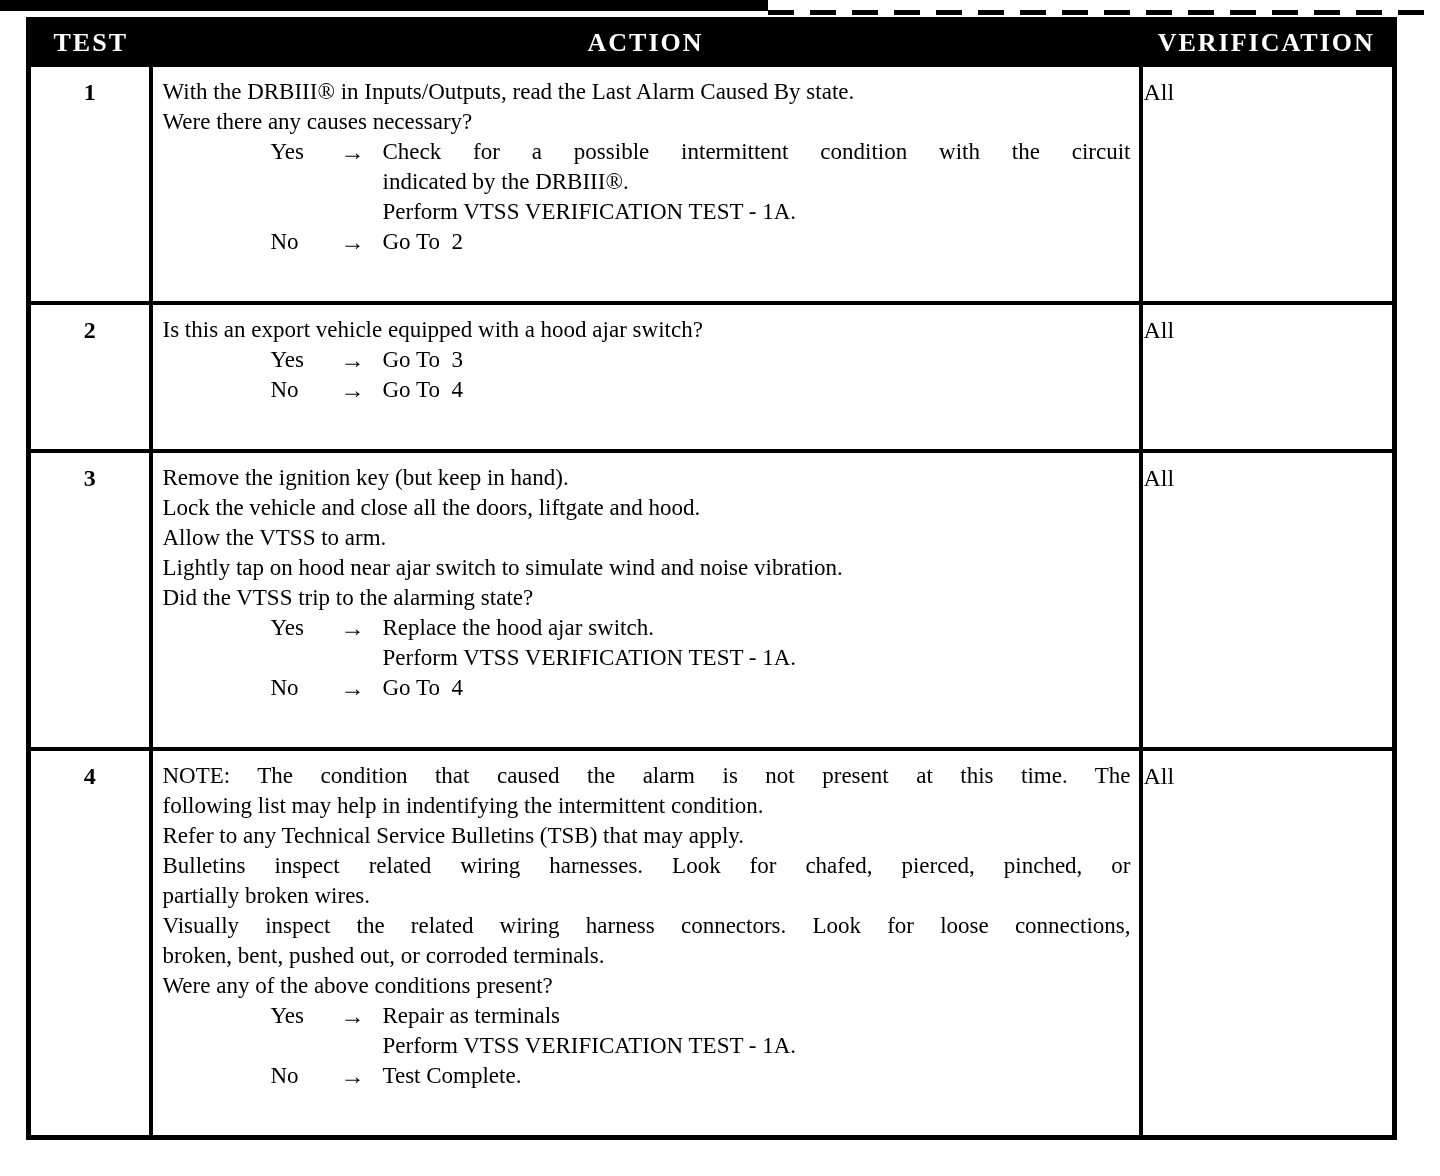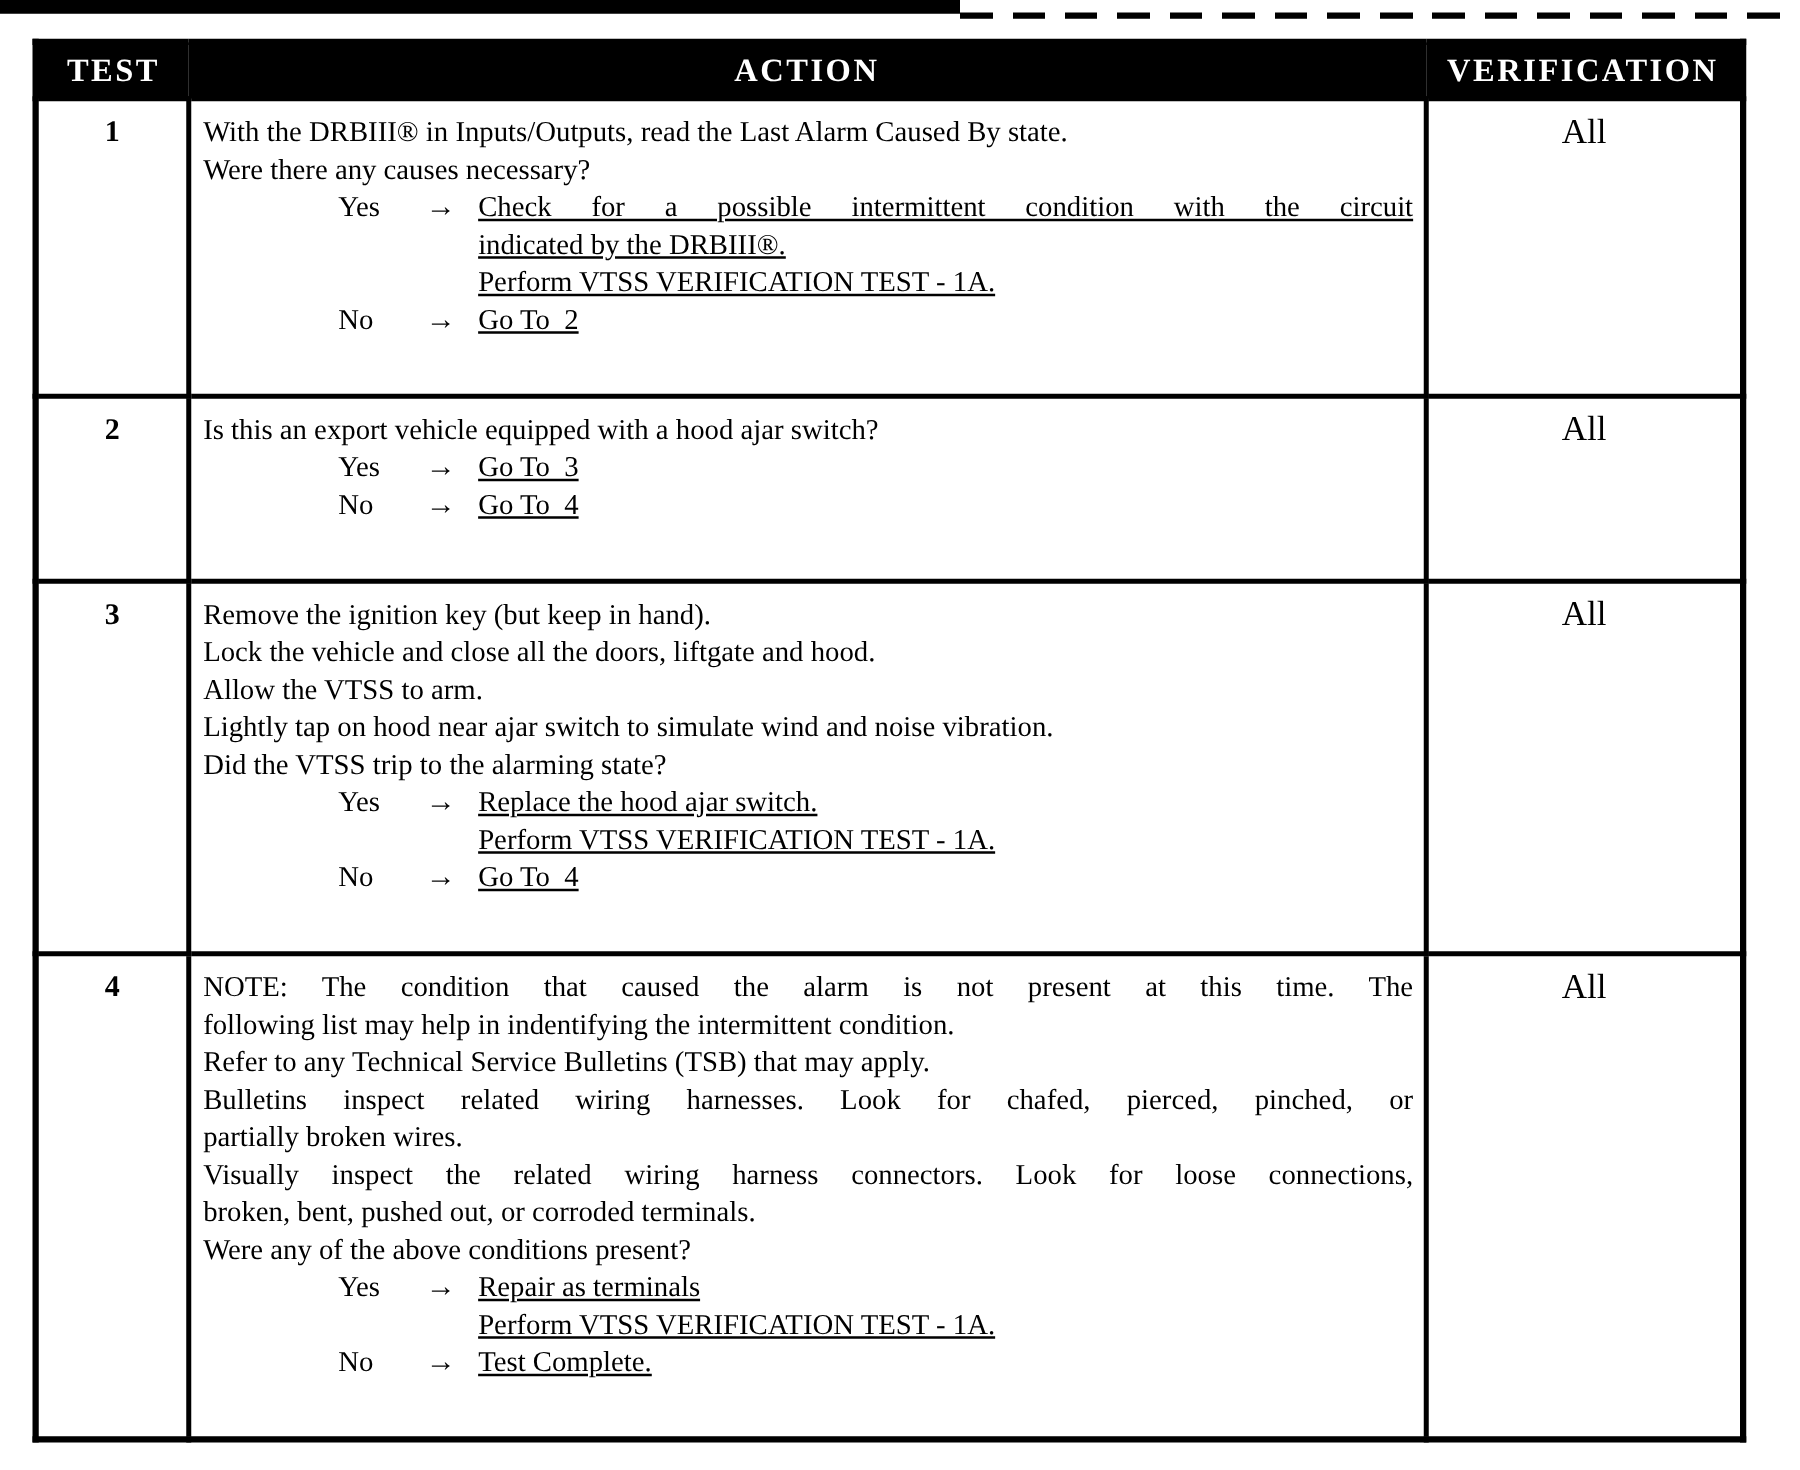--- a/index.html
+++ b/index.html
@@ -24,21 +24,21 @@
     background: #000;
   }
   .artifact-strip-right {
     position: absolute;
     top: 10px; left: 768px;
     width: 672px; height: 5px;
     background: repeating-linear-gradient(90deg, #000 0 26px, transparent 26px 42px);
   }
   table.diag-table {
     position: absolute;
-    top: 31px; left: 26px;
+    top: 17px; left: 26px;
     width: 1366px;
     border-collapse: collapse;
     table-layout: fixed;
     border: 5px solid #000;
   }
   col.c-test { width: 122px; }
   col.c-action { width: 990px; }
   col.c-appl { width: 254px; }
 
   thead th {
@@ -65,23 +65,23 @@
   tbody tr:nth-child(3) { height: 298px; }
   tbody tr:nth-child(4) { height: 388px; }
 
   td.test-cell {
     text-align: center;
     padding-top: 10px;
     font-weight: bold;
     font-size: 24px;
   }
   td.appl-cell {
-    text-align: center;
+    text-align: left;
     padding-top: 10px;
-    font-size: 28px;
+    font-size: 24px;
   }
   td.action-cell {
     padding: 10px 8px 8px 10px;
   }
   .line {
     white-space: pre-wrap;
   }
   .line.justify {
     text-align: justify;
     text-align-last: justify;
@@ -99,21 +99,20 @@
     width: 70px;
   }
   .branch .arrow {
     flex: none;
     width: 42px;
     font-size: 24px;
   }
   .branch .result {
     flex: 1;
     min-width: 0;
-    text-decoration: underline;
   }
 </style>
 </head>
 <body>
 
 <div class="page">
   <div class="artifact-strip-left"></div>
   <div class="artifact-strip-right"></div>
 
   <table class="diag-table">

